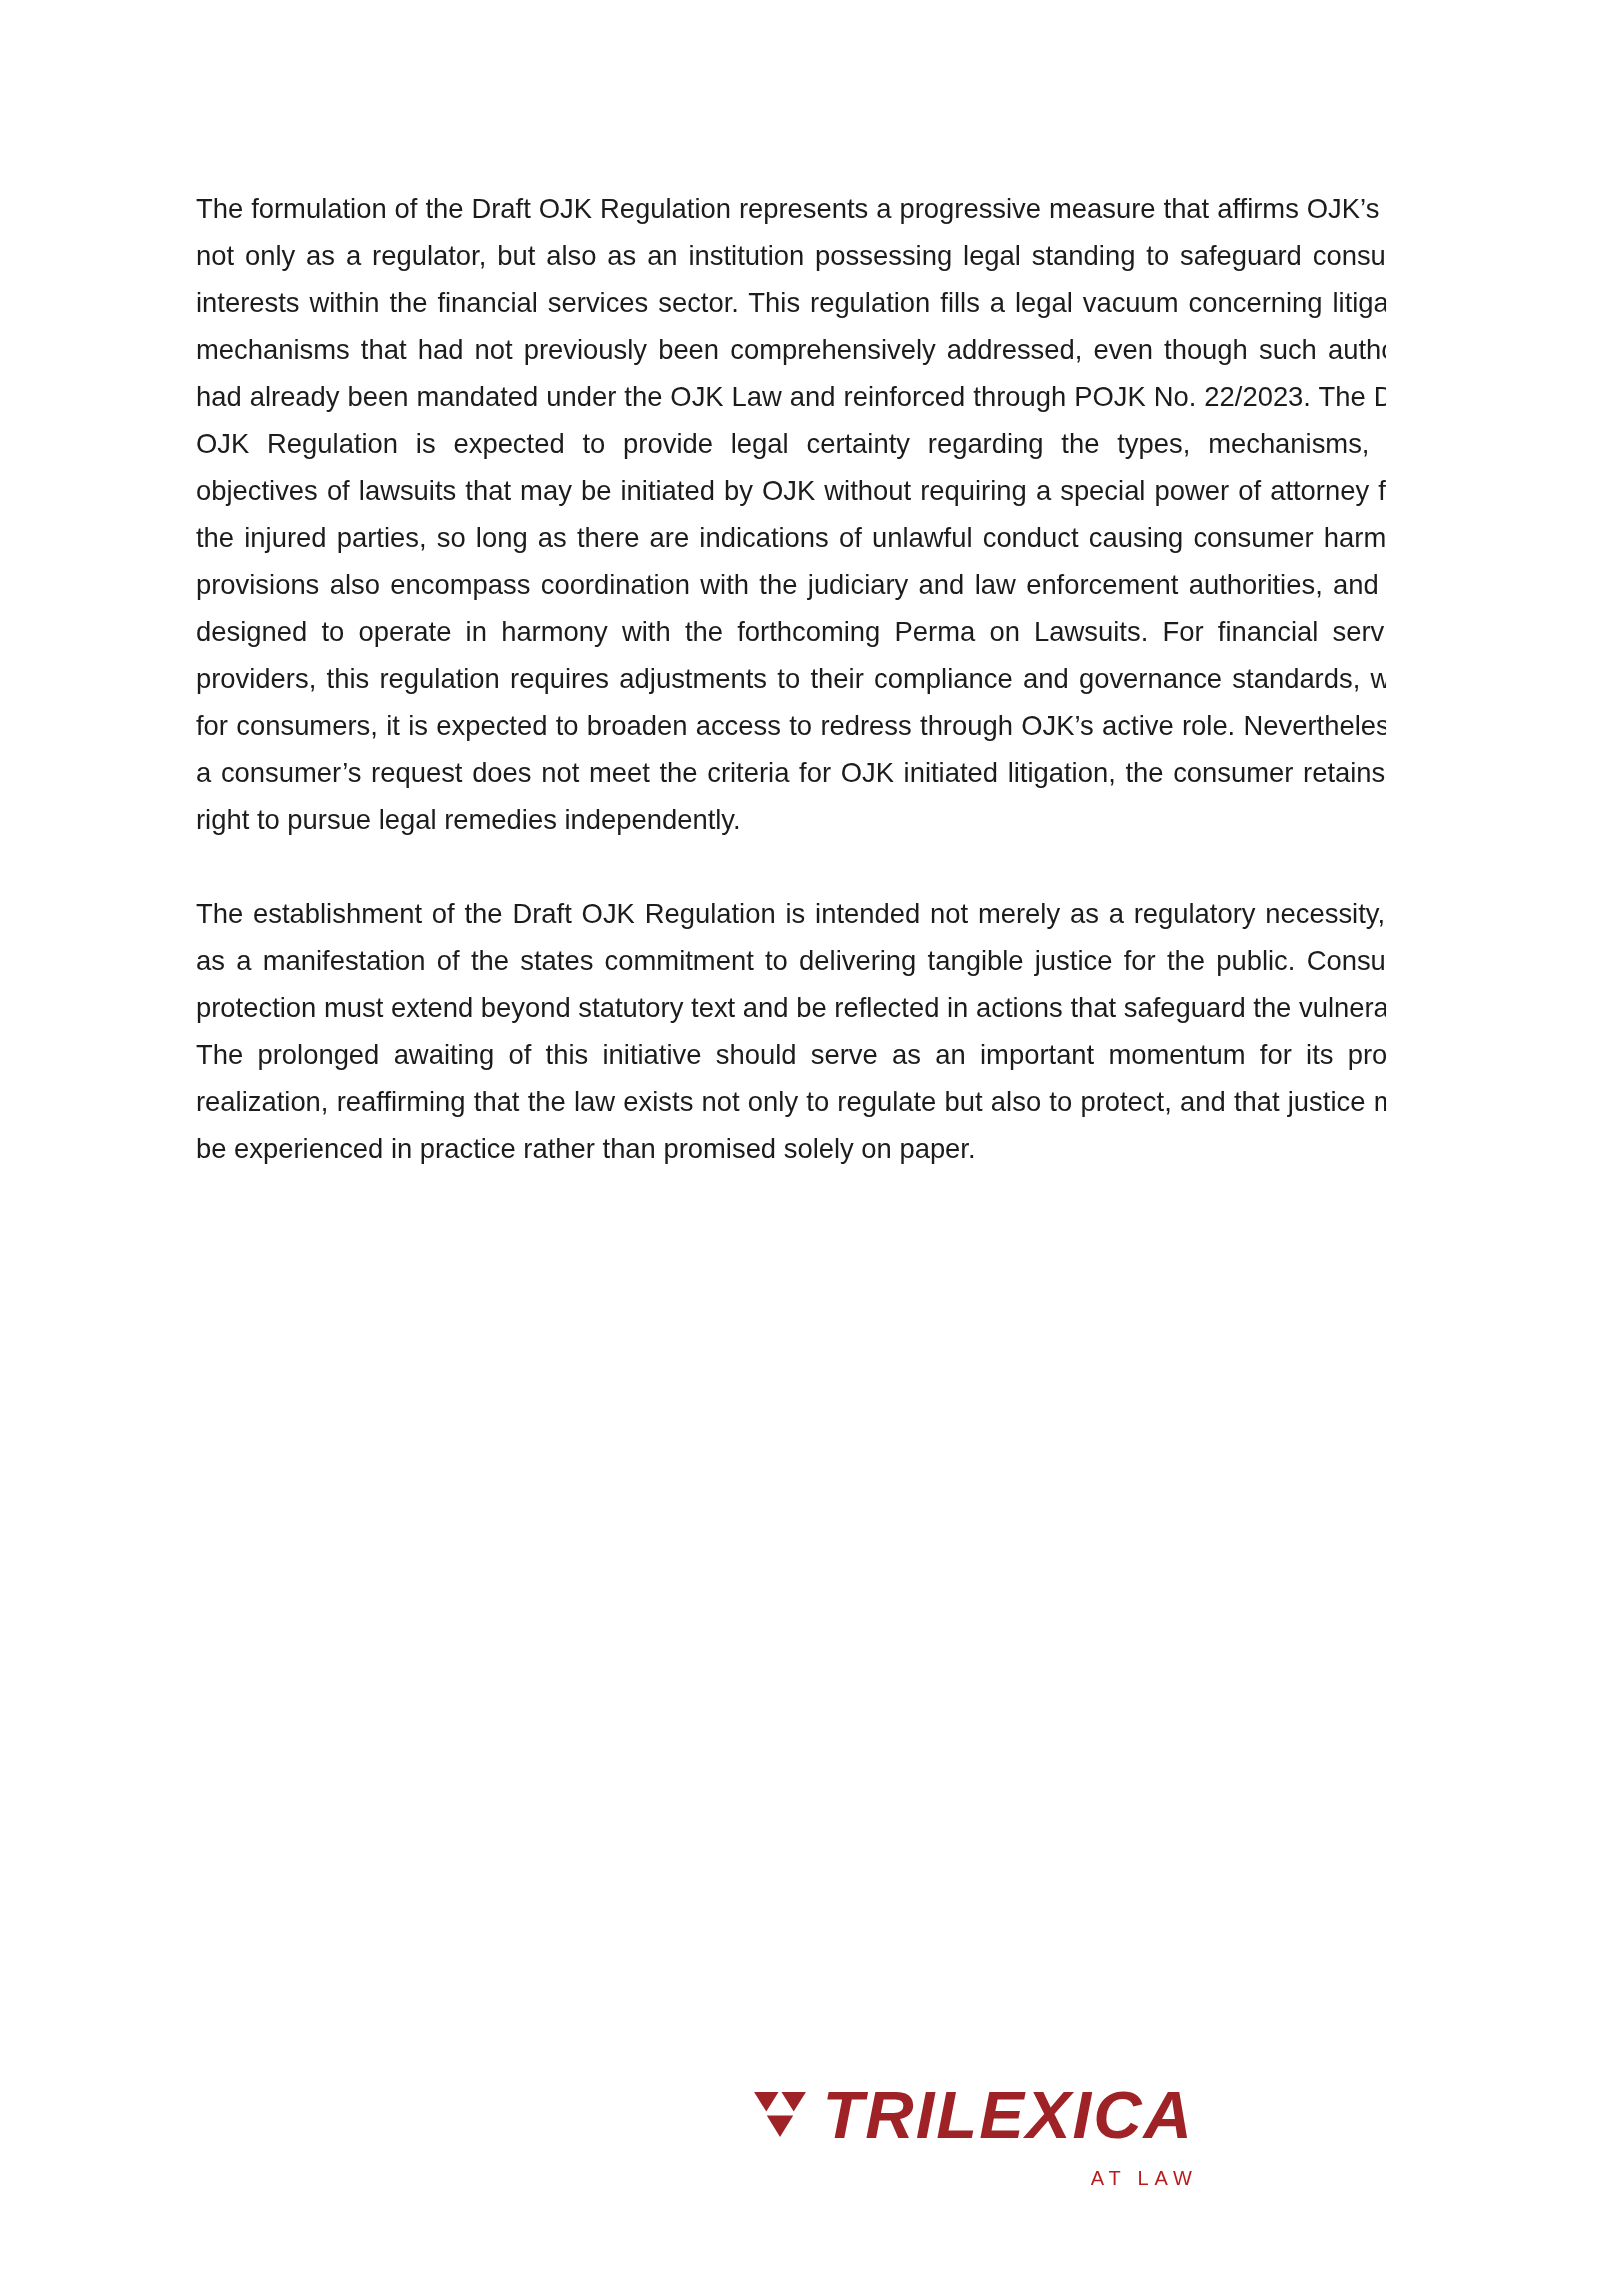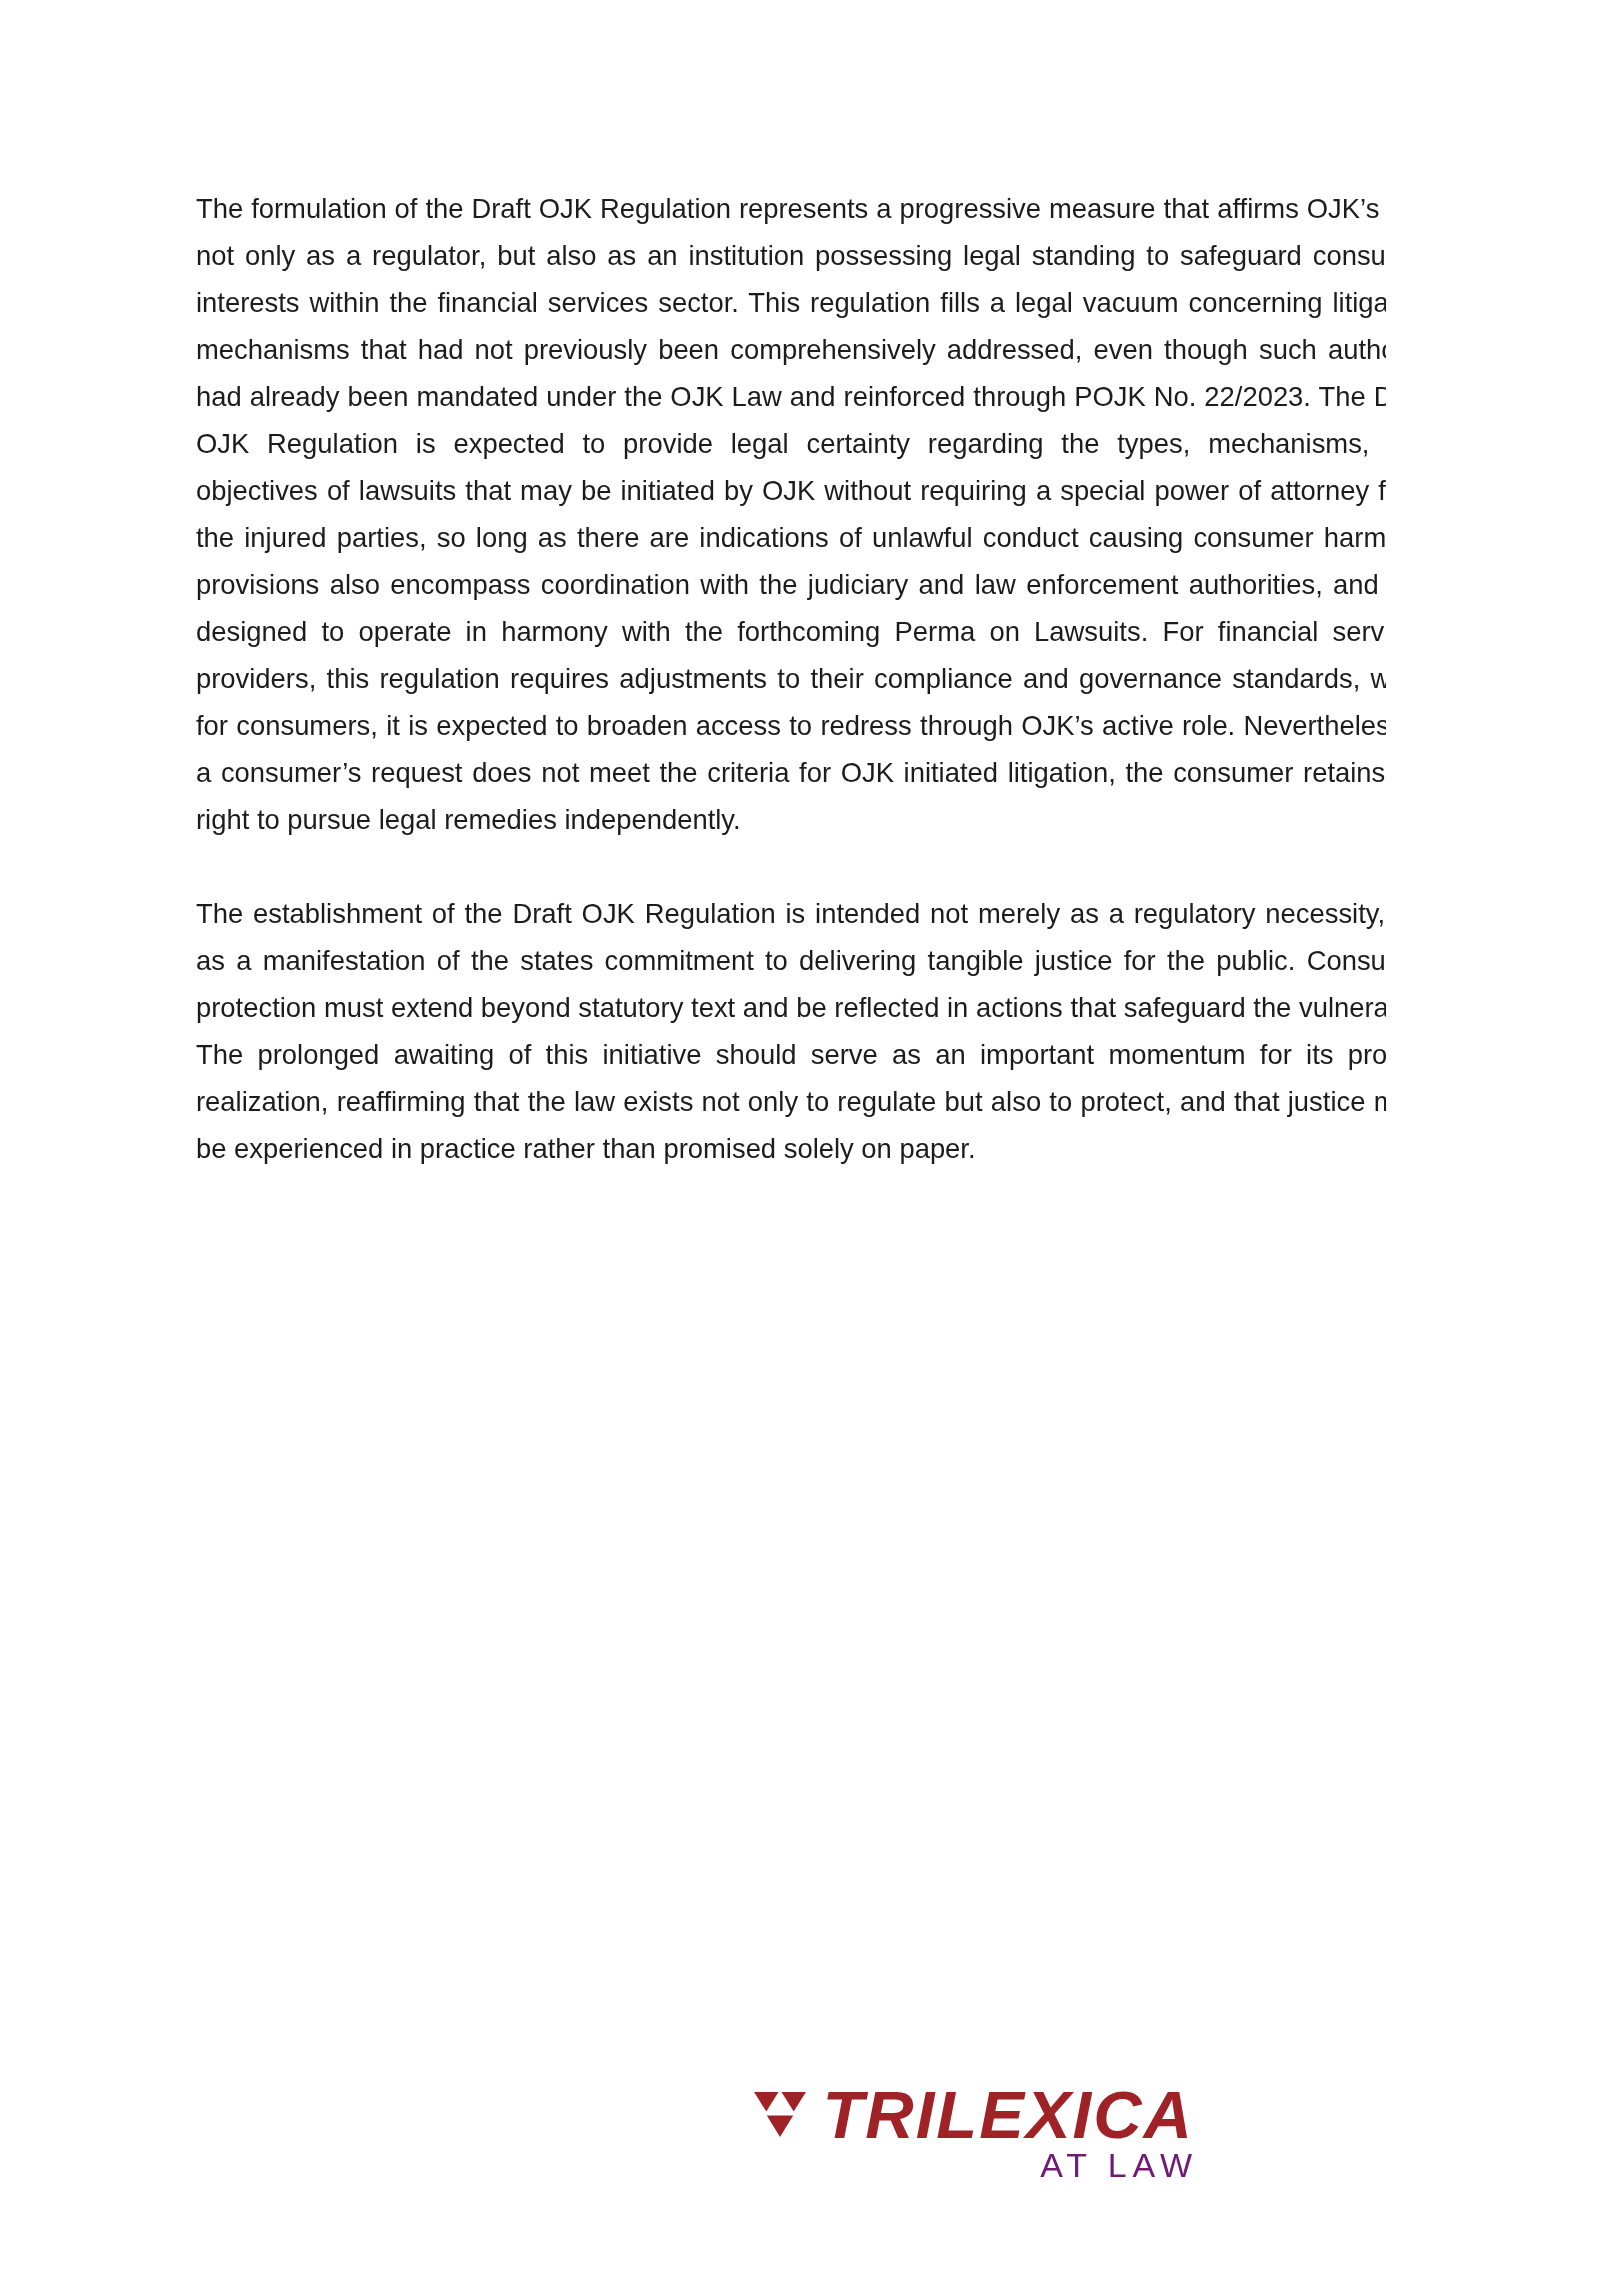--- a/index.html
+++ b/index.html
@@ -57,26 +57,26 @@
     color: #9f2227;
     font-size: 67px;
     font-weight: bold;
     line-height: 49px;
     letter-spacing: 2px;
     margin-right: -2px;
     white-space: nowrap;
     font-style: italic;
   }
   .tagline {
-    color: #701a75;
-    font-size: 34px;
+    color: #b91c1c;
+    font-size: 20px;
     line-height: 29px;
     letter-spacing: 5.9px;
     margin-right: -5.9px;
-    margin-top: 12px;
+    margin-top: 25px;
     white-space: nowrap;
   }
 </style>
 </head>
 <body>
 
 <div class="page">
 
   <div class="body-text">
     <p>The formulation of the Draft OJK Regulation represents a progressive measure that affirms OJK’s role not only as a regulator, but also as an institution possessing legal standing to safeguard consumer interests within the financial services sector. This regulation fills a legal vacuum concerning litigation mechanisms that had not previously been comprehensively addressed, even though such authority had already been mandated under the OJK Law and reinforced through POJK No. 22/2023. The Draft OJK Regulation is expected to provide legal certainty regarding the types, mechanisms, and objectives of lawsuits that may be initiated by OJK without requiring a special power of attorney from the injured parties, so long as there are indications of unlawful conduct causing consumer harm. Its provisions also encompass coordination with the judiciary and law enforcement authorities, and it is designed to operate in harmony with the forthcoming Perma on Lawsuits. For financial services providers, this regulation requires adjustments to their compliance and governance standards, while for consumers, it is expected to broaden access to redress through OJK’s active role. Nevertheless, if a consumer’s request does not meet the criteria for OJK initiated litigation, the consumer retains the right to pursue legal remedies independently.</p>

